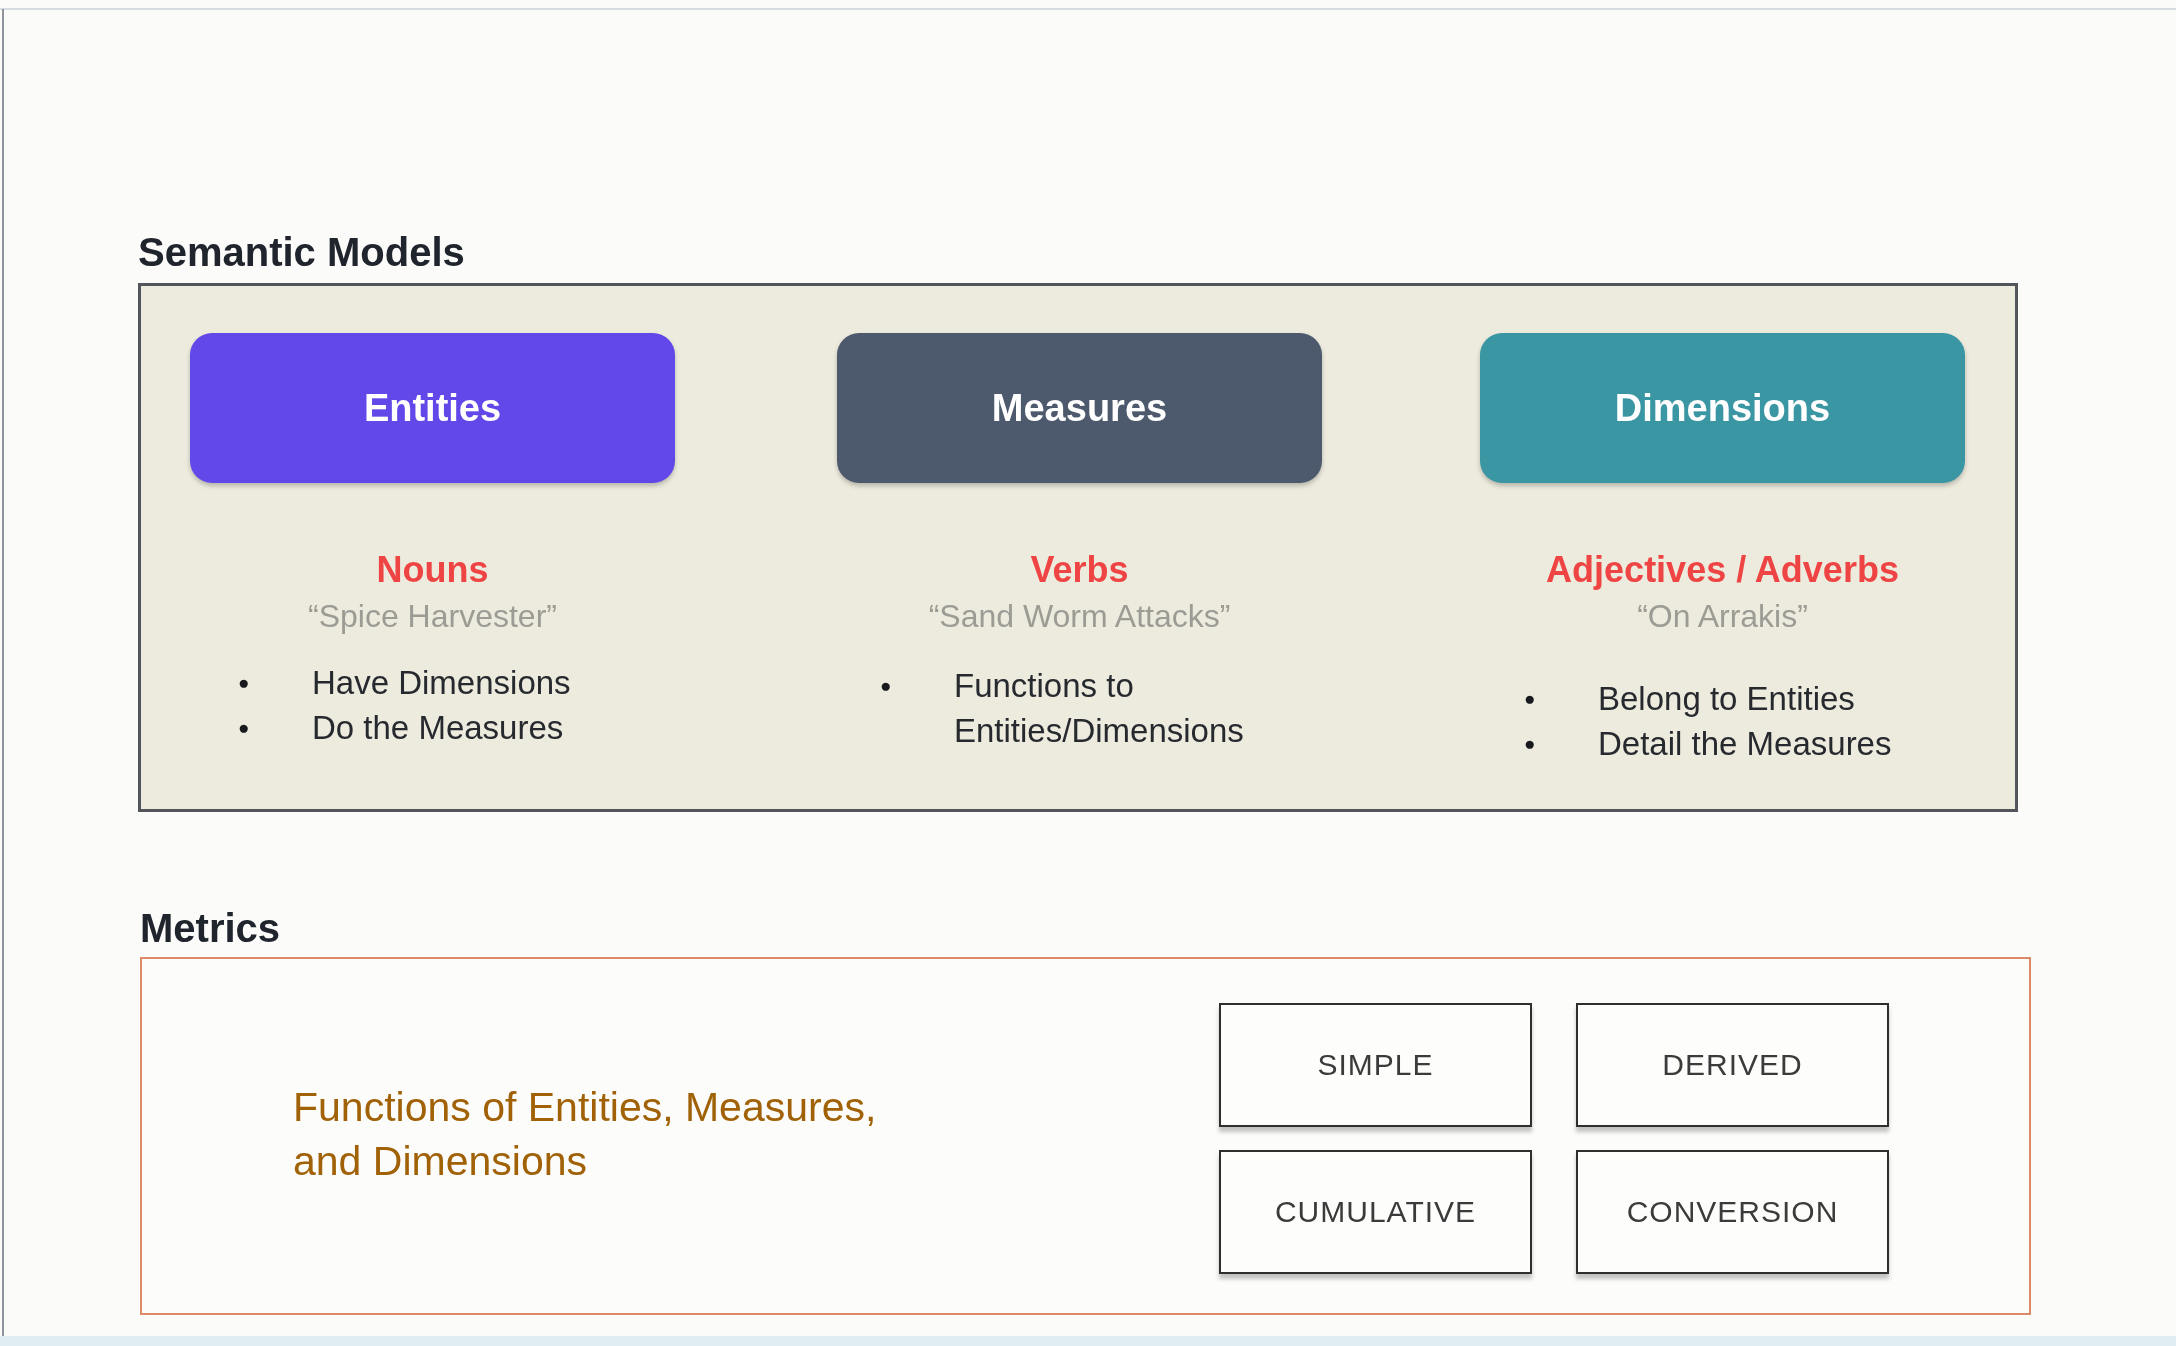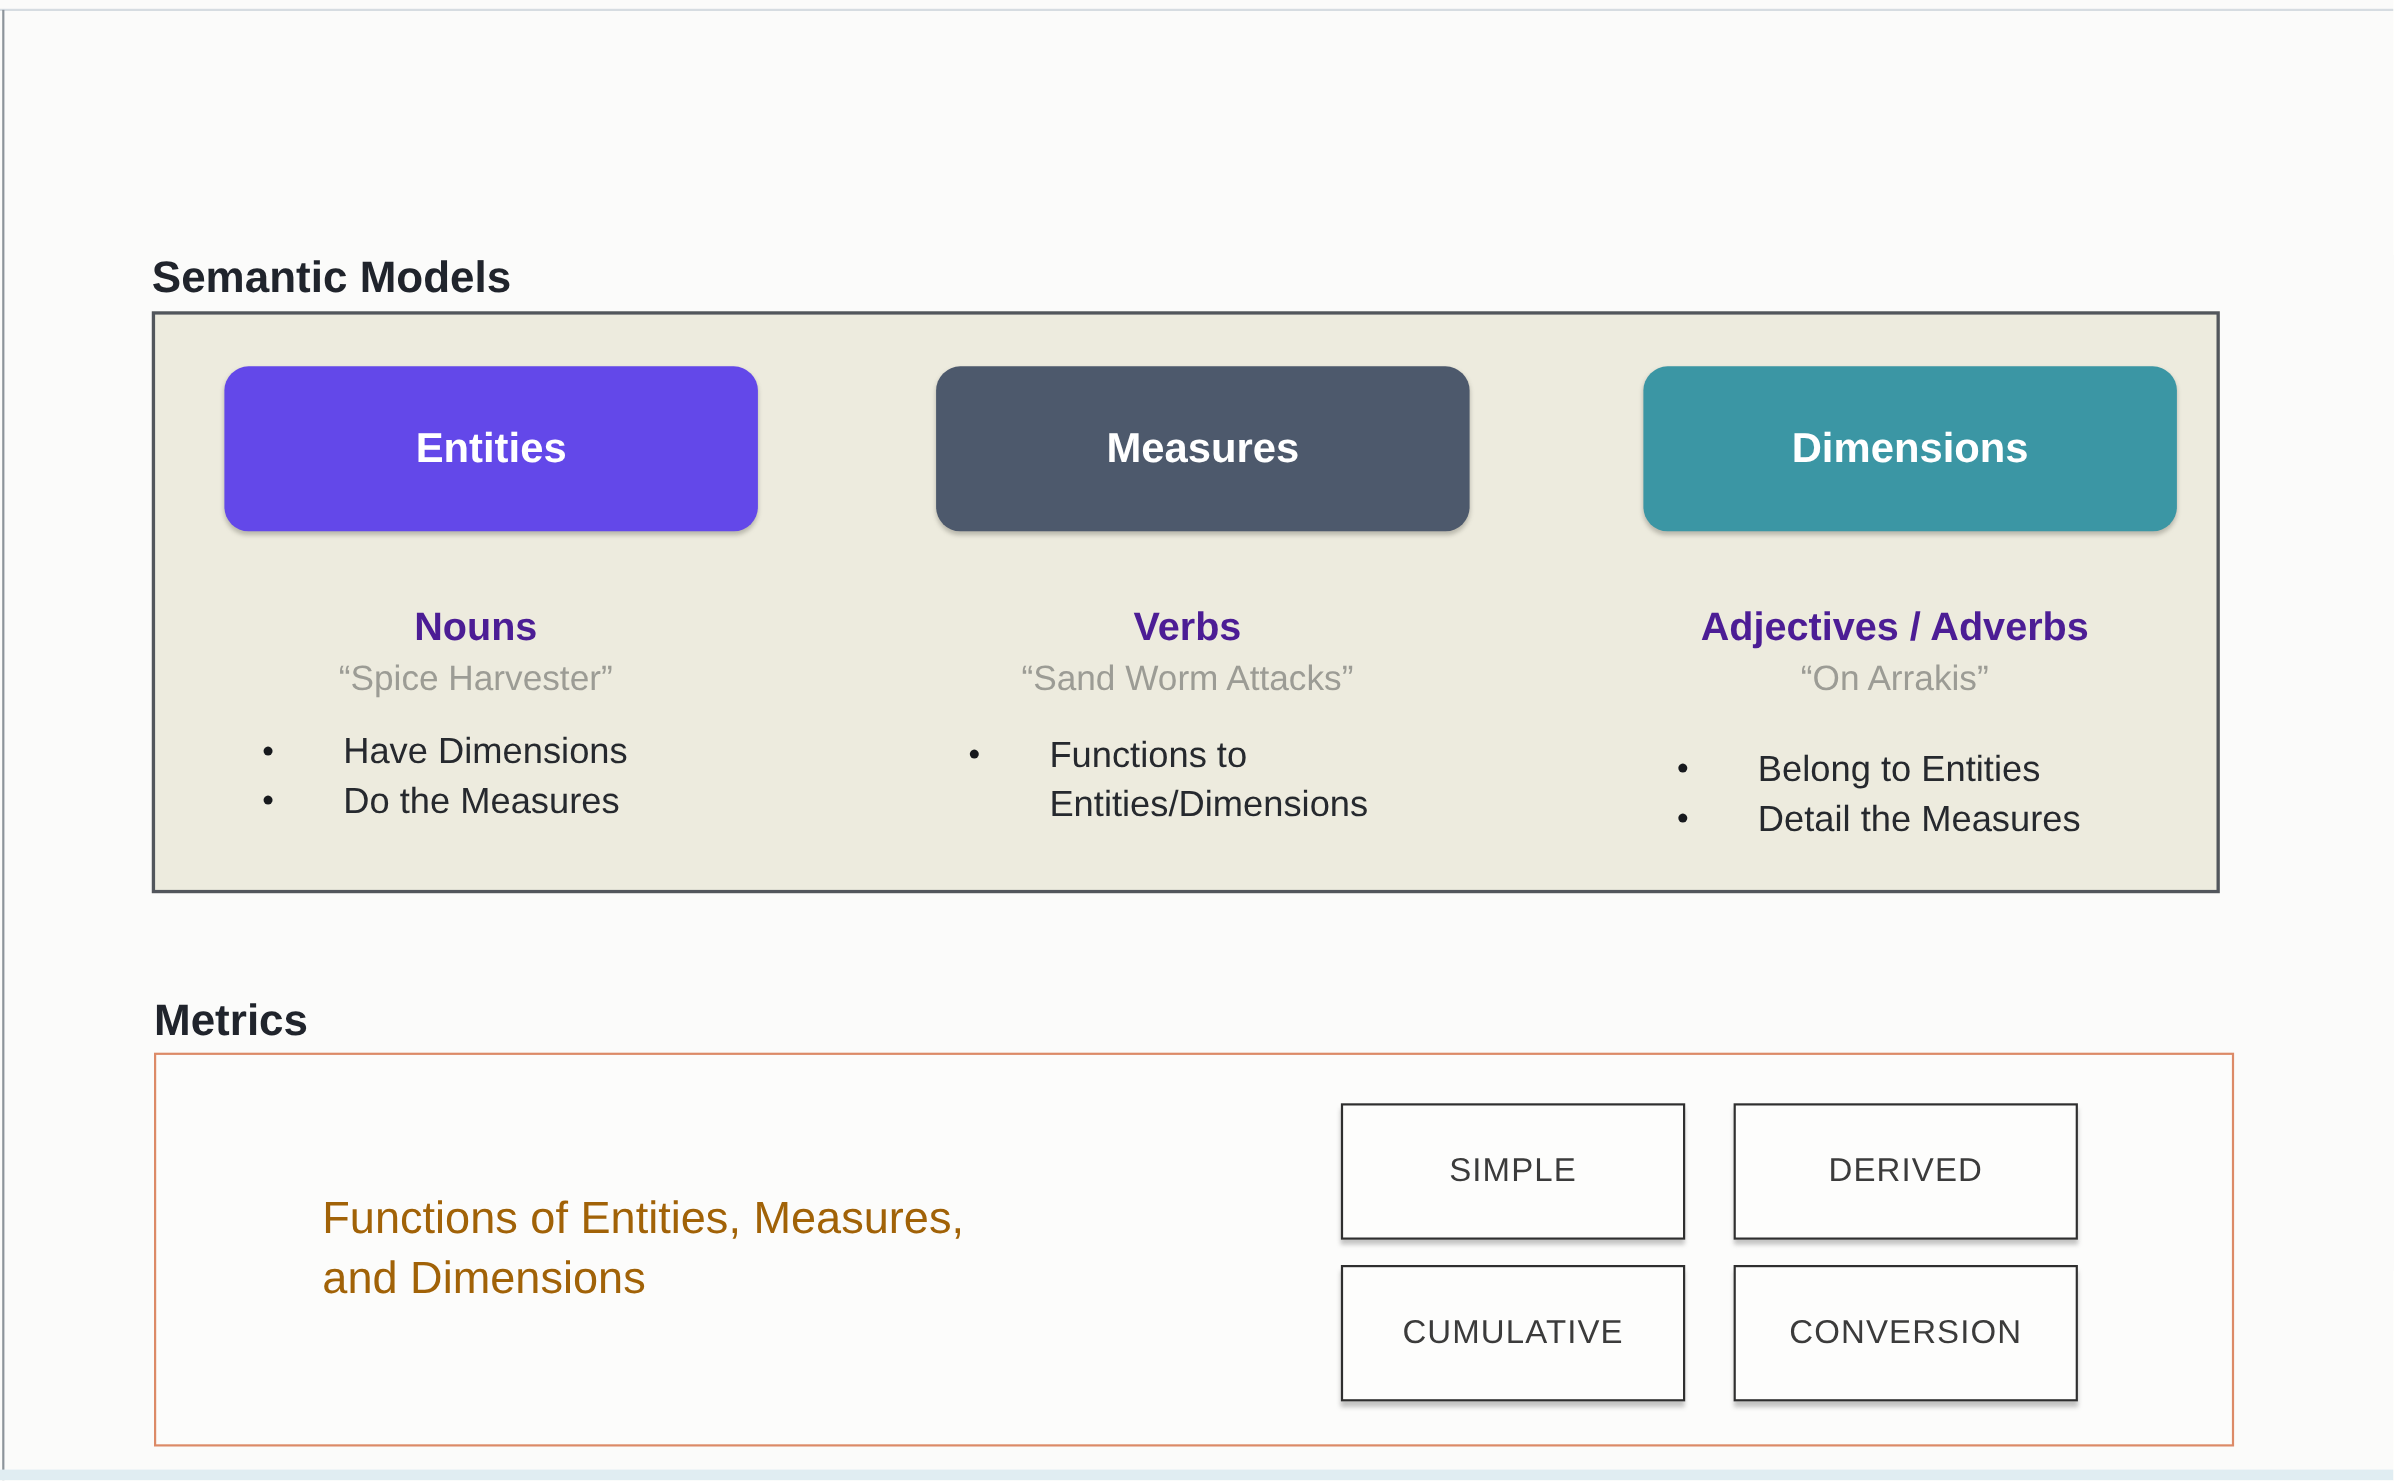--- a/index.html
+++ b/index.html
@@ -28,29 +28,28 @@
   .models-panel {
     position:absolute; left:138px; top:283px; width:1880px; height:529px;
     background:#edebde; border:3px solid #52565c; box-sizing:border-box;
   }
 
   .pill {
     position:absolute; top:333px; width:485px; height:150px; border-radius:22px;
     display:flex; align-items:center; justify-content:center;
     color:#ffffff; font-size:38px; font-weight:700;
     box-shadow:0 3px 4px rgba(90,90,80,0.35);
-    margin-left:14px;
   }
   .pill-entities   { left:190px;  background:#6348e9; }
   .pill-measures   { left:837px;  background:#4d596c; }
   .pill-dimensions { left:1480px; background:#3b96a4; }
 
   .col-head {
     position:absolute; top:549px; width:485px; text-align:center;
-    font-size:36px; font-weight:700; color:#4c1d95;
+    font-size:36px; font-weight:700; color:#ef4444;
   }
   .col-quote {
     position:absolute; top:598px; width:485px; text-align:center;
     font-size:32px; color:#9c9c95;
   }
   .c1 { left:190px; } .c2 { left:837px;text-align:center; } .c3 { left:1480px; }
 
   .bullets { position:absolute; font-size:33px; line-height:45px; color:#26292e; }
   .bullets-1 { left:238px;  top:660px; }
   .bullets-2 { left:880px;  top:663px; }

